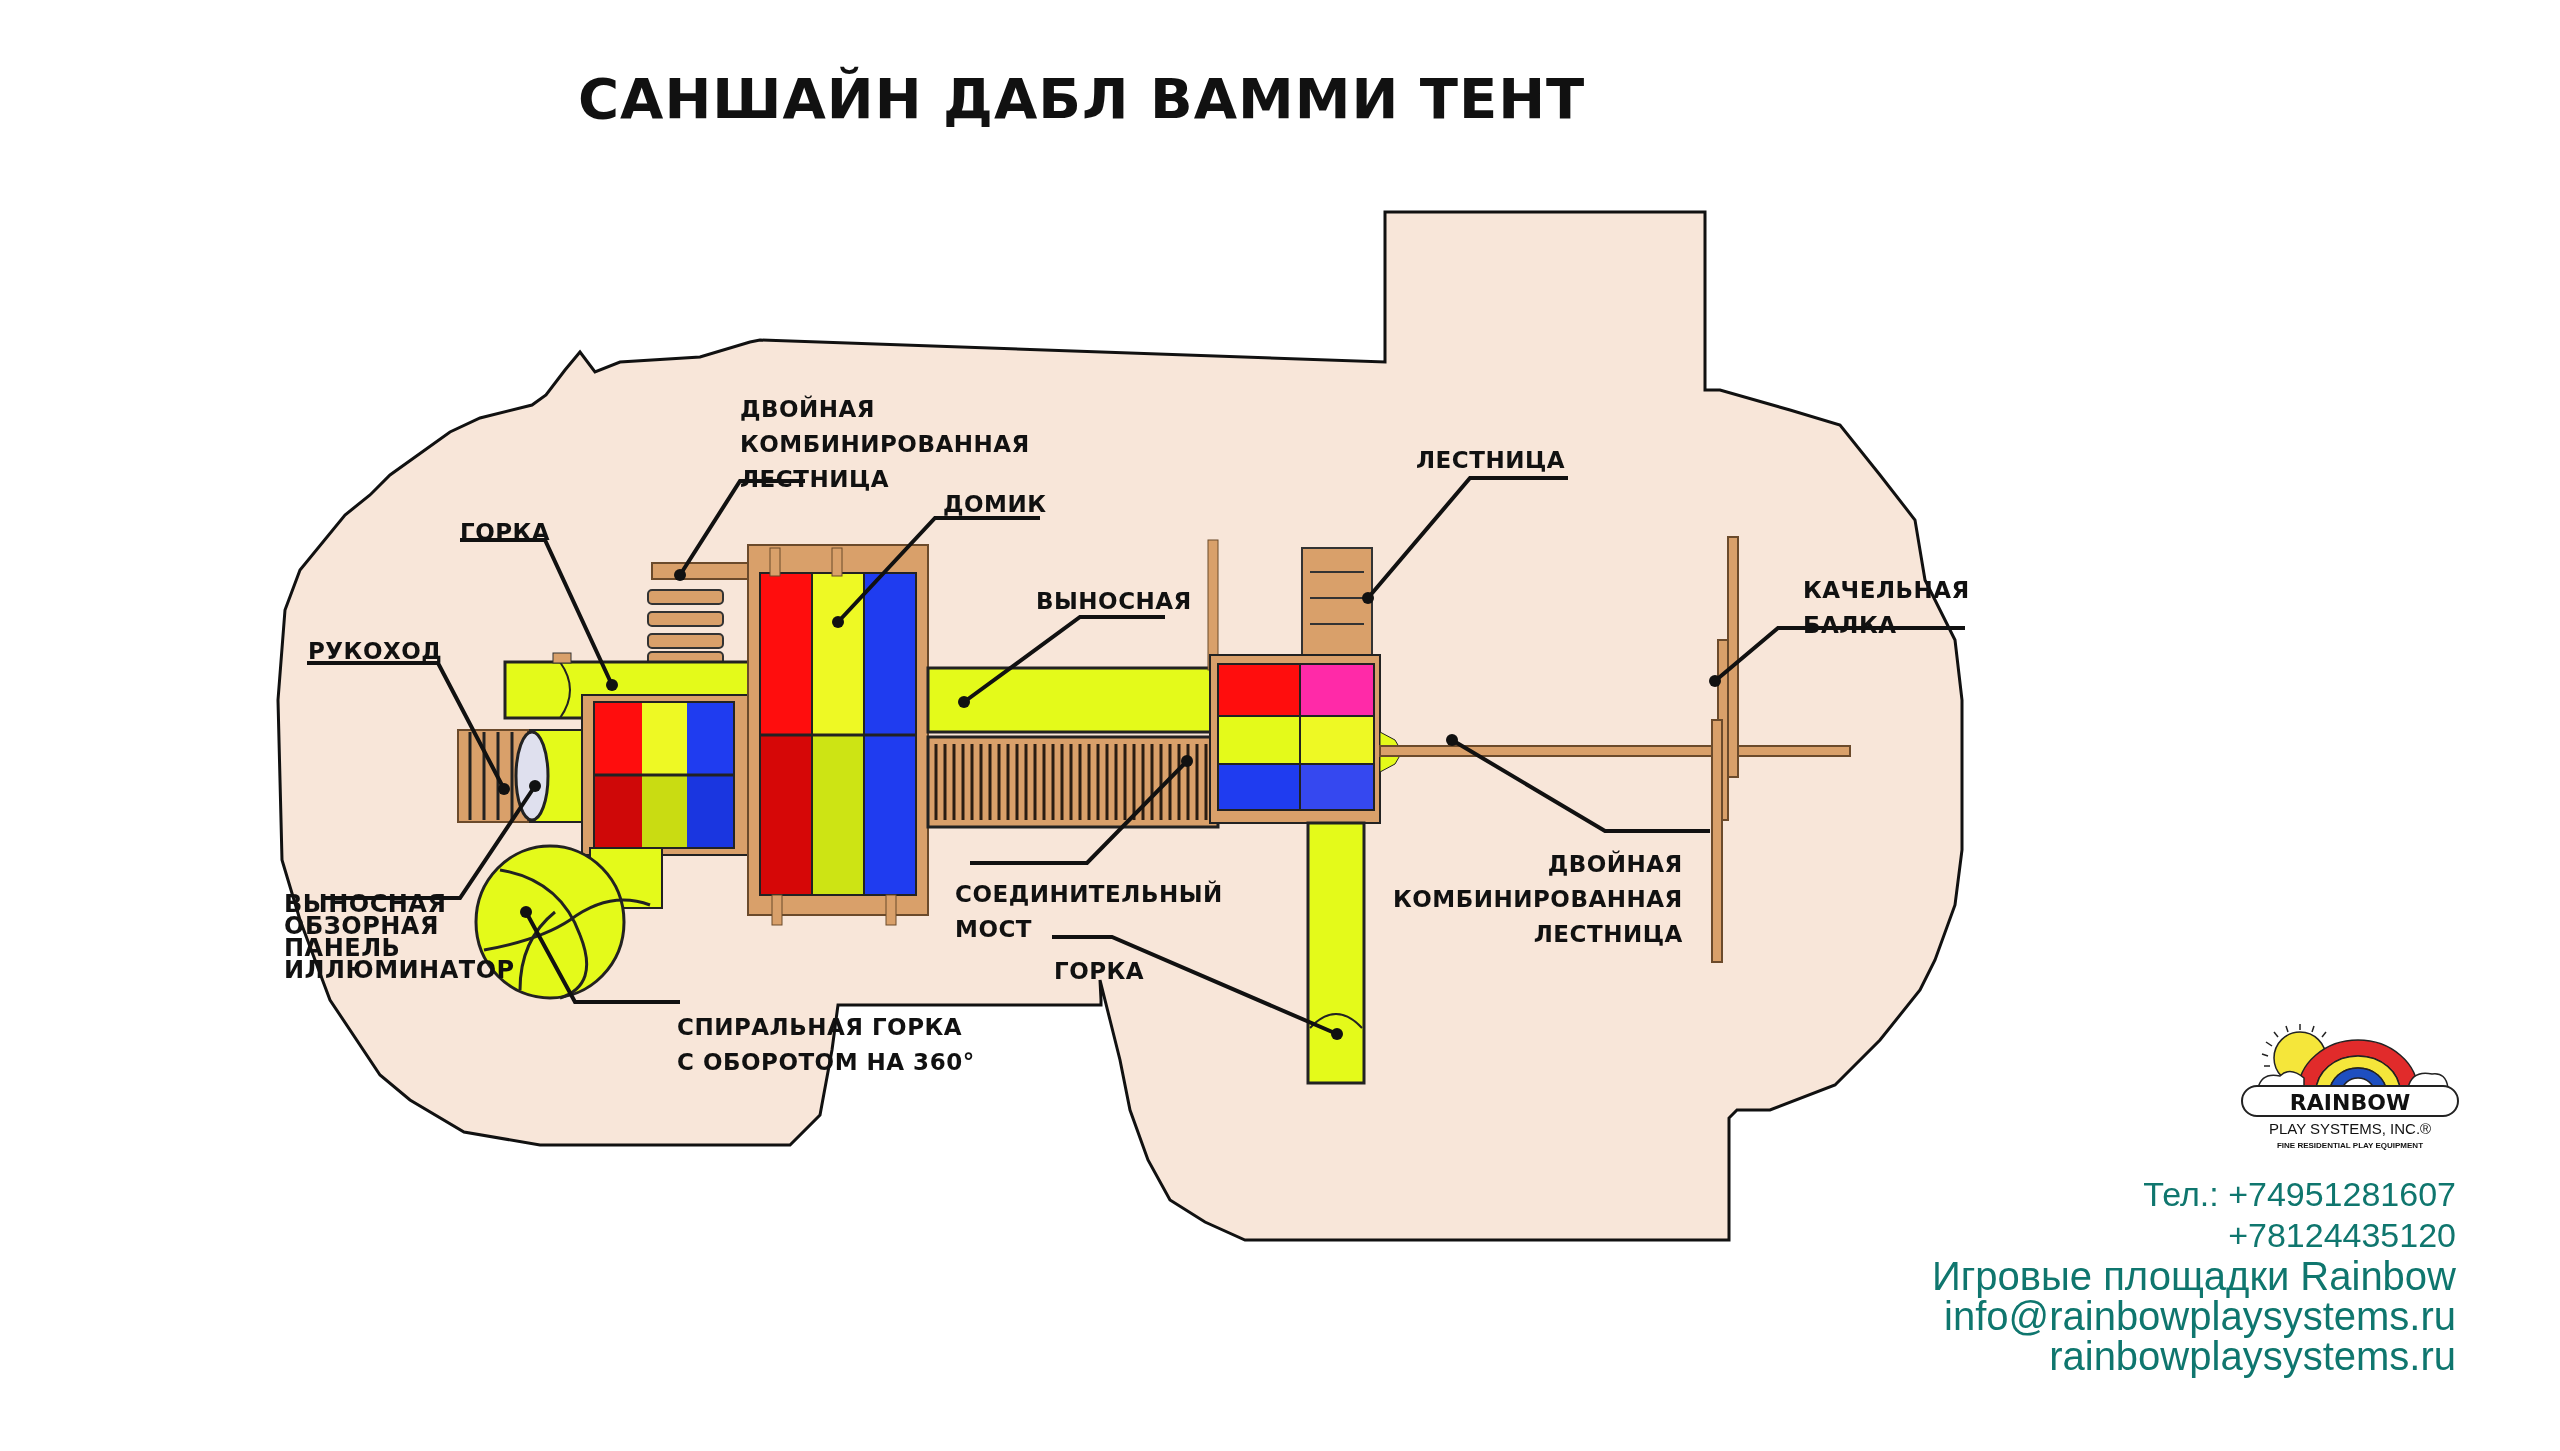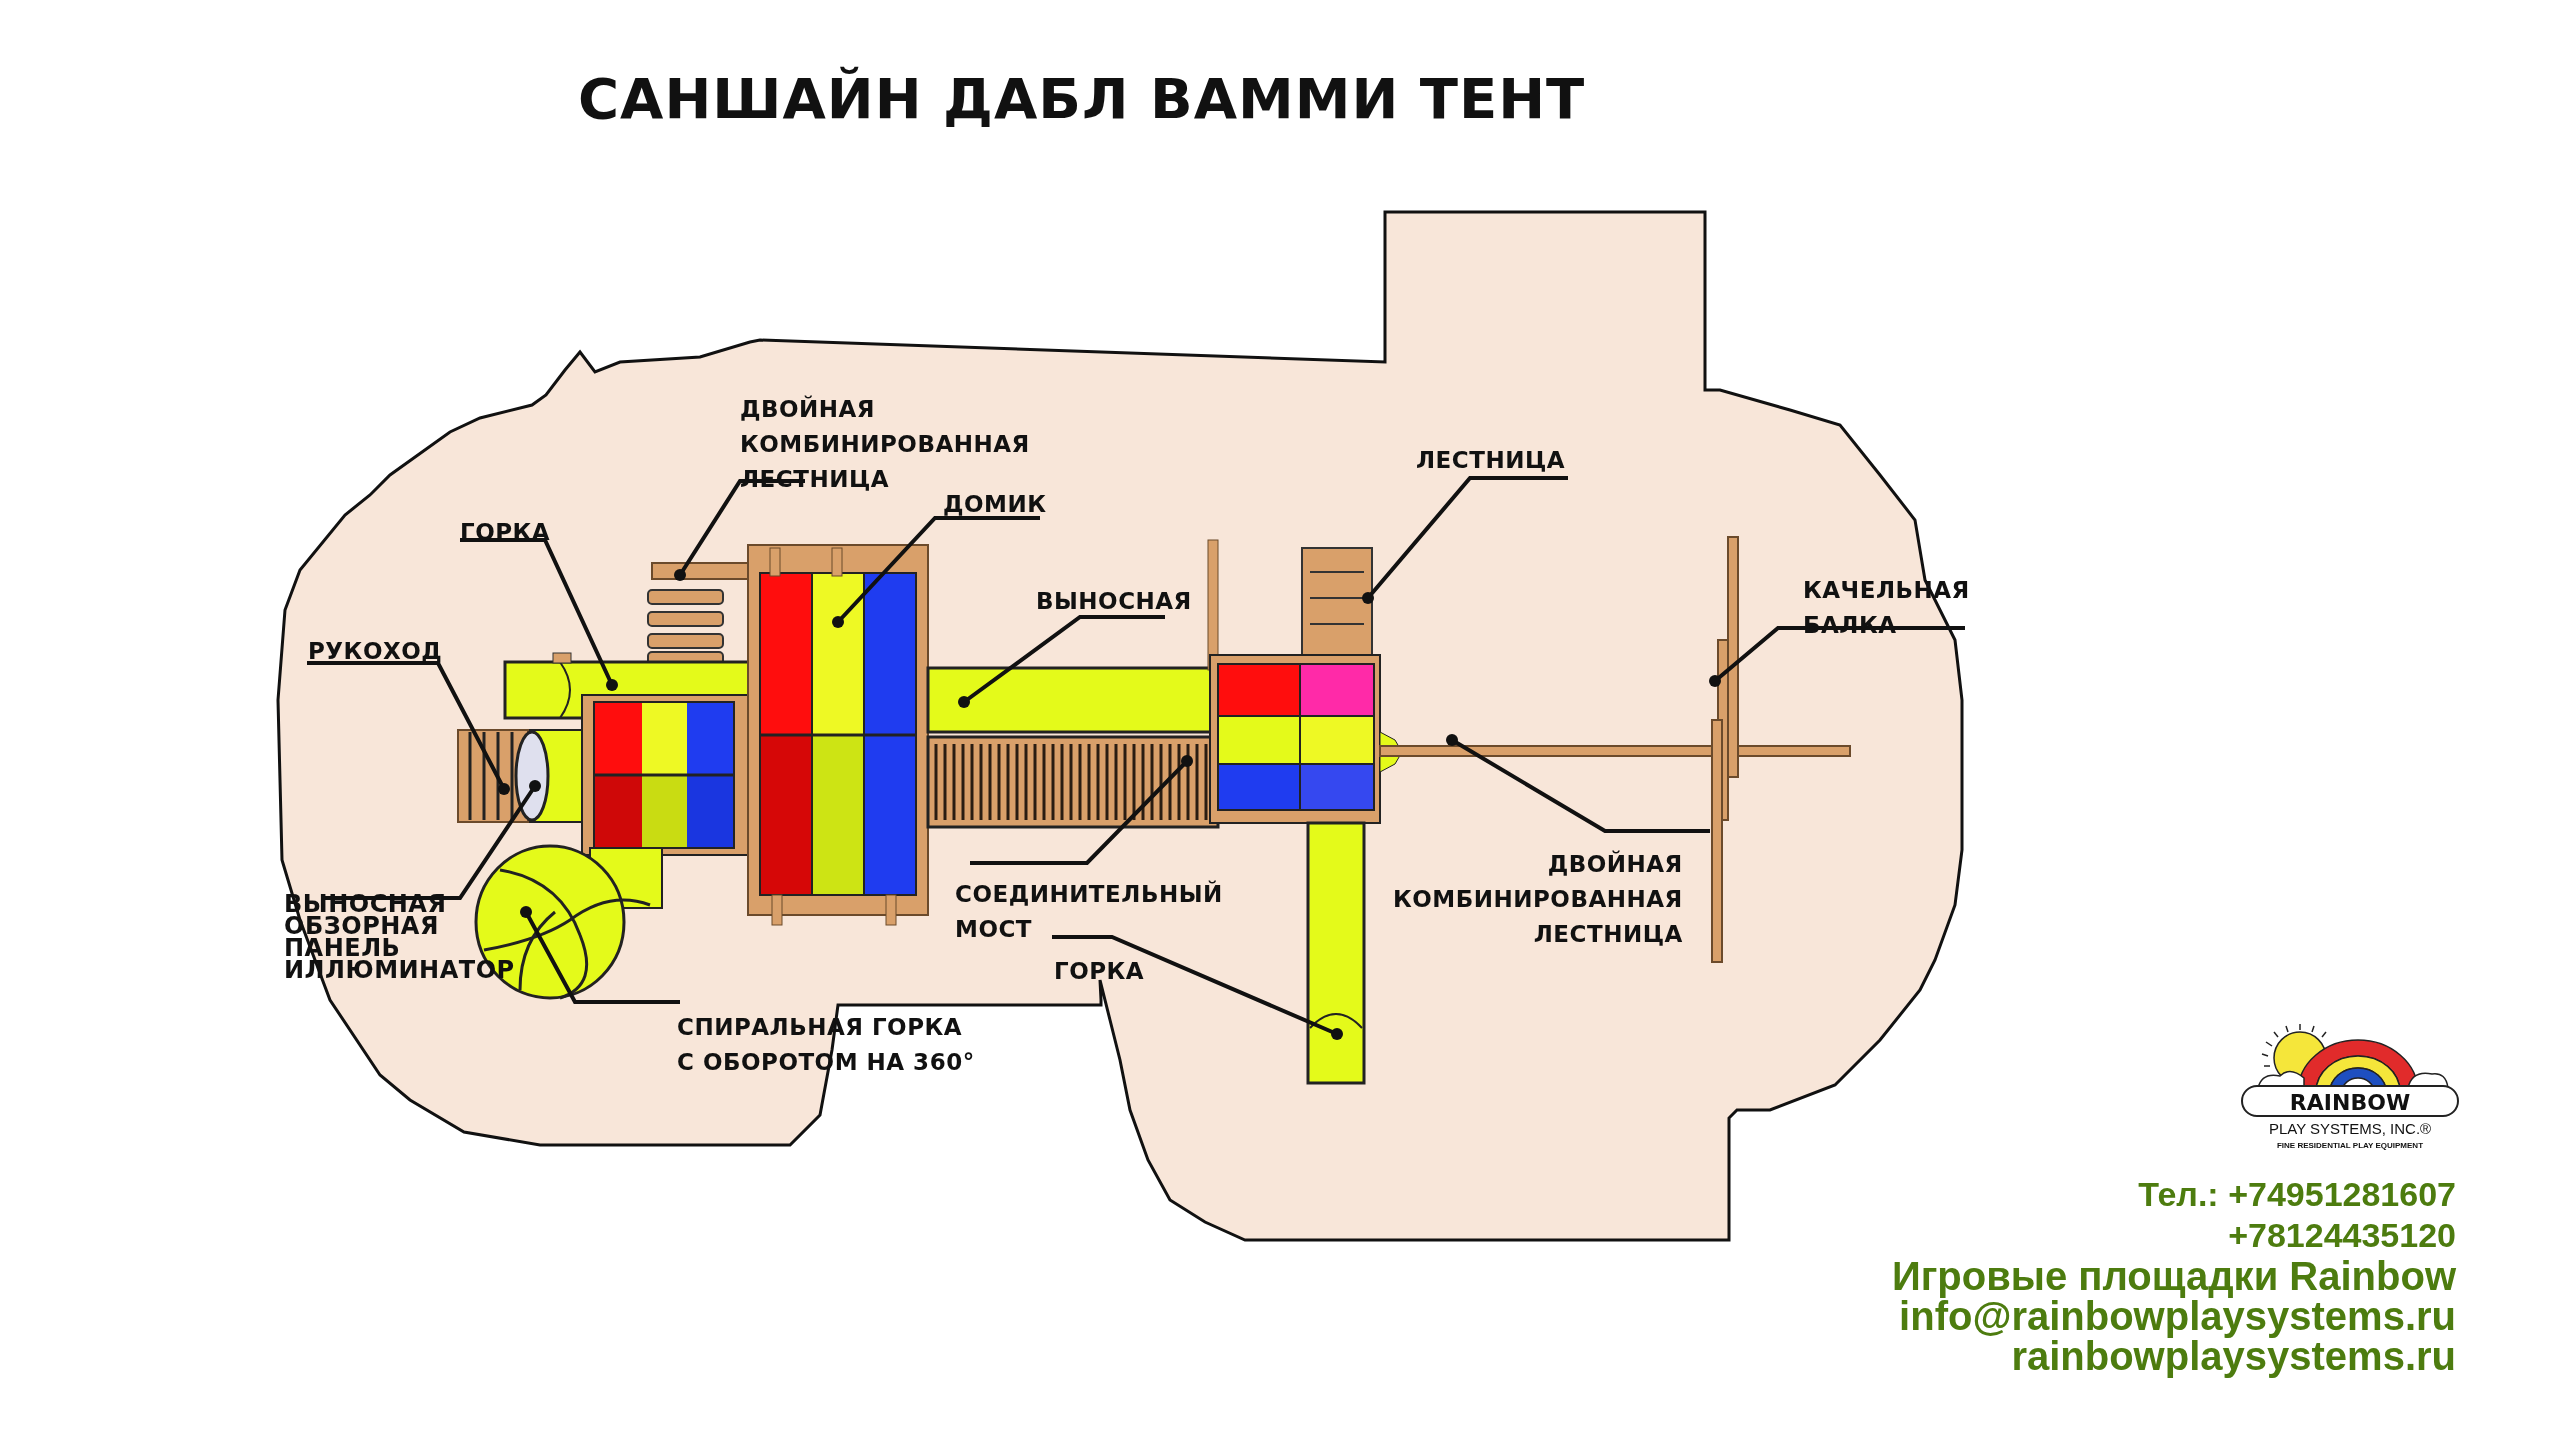--- a/index.html
+++ b/index.html
@@ -5,21 +5,21 @@
   html, body { margin: 0; padding: 0; background: #ffffff; }
   body { width: 2560px; height: 1451px; position: relative; overflow: hidden;
          font-family: "Liberation Sans", sans-serif; }
   #diagram { position: absolute; left: 0; top: 0; width: 2560px; height: 1451px; }
   .title { position: absolute; left: 578px; top: 66px; font-family: "DejaVu Sans", sans-serif;
            font-weight: bold; font-size: 56px; letter-spacing: 1px; color: #111; white-space: nowrap; }
   .lbl { position: absolute; font-family: "DejaVu Sans", sans-serif; font-weight: bold;
          font-size: 23px; line-height: 35px; color: #111; white-space: pre; letter-spacing: 0.5px; }
   .lbl.r { text-align: right; }
   .contacts { position: absolute; right: 104px; top: 1174px; text-align: right;
-              font-family: "Liberation Sans", sans-serif; font-weight: bold; color: #4d7c0f; }
+              font-family: "Liberation Sans", sans-serif; font-weight: normal; color: #0f766e; }
   .contacts div { white-space: nowrap; }
   .c-big { font-size: 34px; line-height: 41px; }
   .c-sm { font-size: 40px; line-height: 40px; }
   .logo { position: absolute; left: 2228px; top: 1022px; width: 244px; height: 140px; }
 </style>
 </head>
 <body>
 
 <svg id="diagram" viewBox="0 0 2560 1451" xmlns="http://www.w3.org/2000/svg">
 

